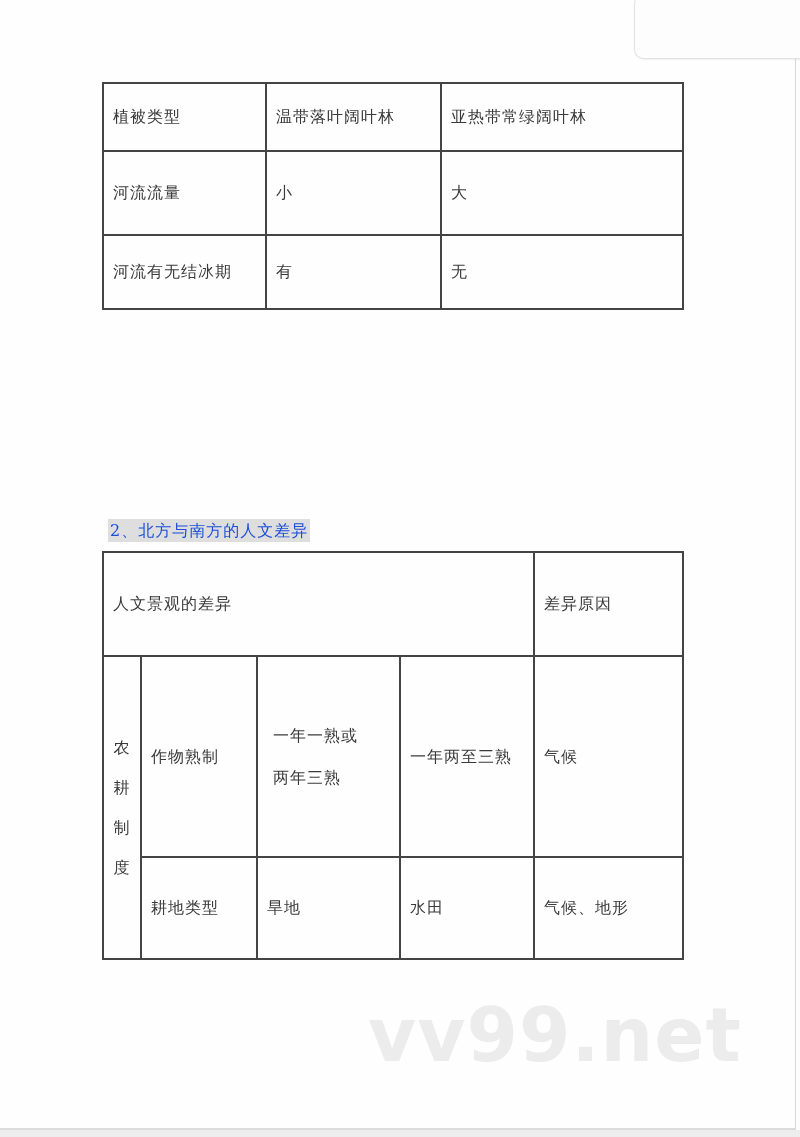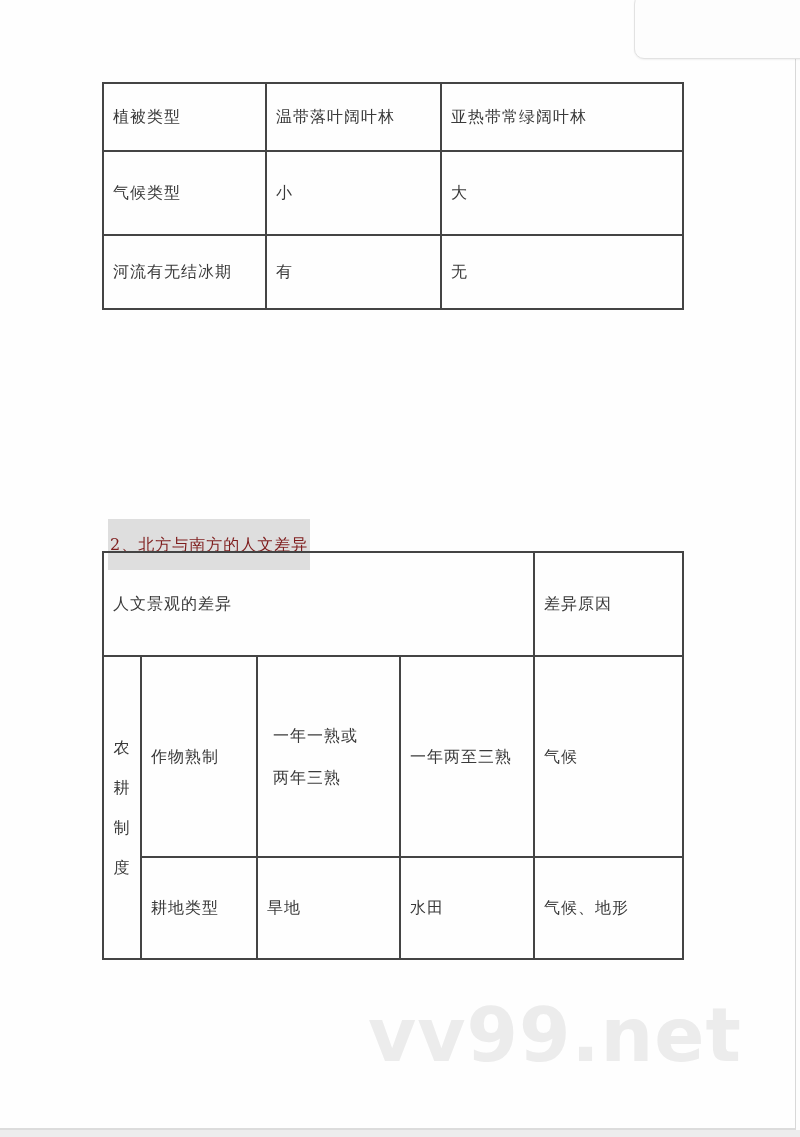--- a/index.html
+++ b/index.html
@@ -28,21 +28,21 @@
     font-size:16px; letter-spacing:1px;
   }
   table.doc td {
     border:2px solid #444; padding:0 0 0 9px; vertical-align:middle;
     color:#3a3a3a; line-height:40px;
   }
   #t1 { left:102px; top:82px; width:580px; }
   #t2 { left:102px; top:551px; width:580px; }
   .heading {
     position:absolute; left:108px; top:519px; font-size:16px; letter-spacing:1px;
-    background:#dedede; padding:15px 2px; line-height:21px; color:#7f1d1d;
+    background:#dedede; padding:1px 2px; line-height:21px; color:#1d4ed8;
   }
   .vert { text-align:center; padding:0 !important; line-height:42px; }
   .vert span { display:block; }
   .watermark {
     position:absolute; left:368px; top:992px; font-family:"DejaVu Sans", sans-serif;
     font-weight:bold; font-size:74px; color:#ececec; letter-spacing:1px;
   }
 </style>
 </head>
 <body>
@@ -57,21 +57,21 @@
       <col style="width:175px">
       <col style="width:242px">
     </colgroup>
   <tbody>
   <tr style="height:68px">
     <td>植被类型</td>
     <td>温带落叶阔叶林</td>
     <td>亚热带常绿阔叶林</td>
   </tr>
   <tr style="height:84px">
-    <td>气候类型</td>
+    <td>河流流量</td>
     <td>小</td>
     <td>大</td>
   </tr>
   <tr style="height:74px">
     <td>河流有无结冰期</td>
     <td>有</td>
     <td>无</td>
   </tr>
 </tbody>
   </table>

